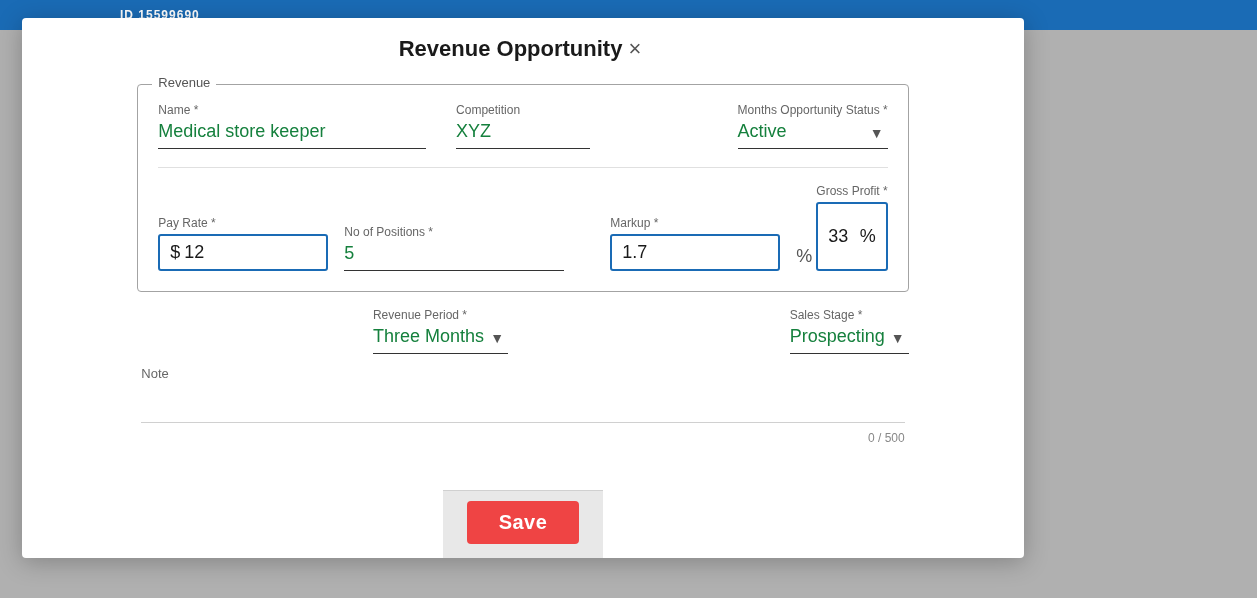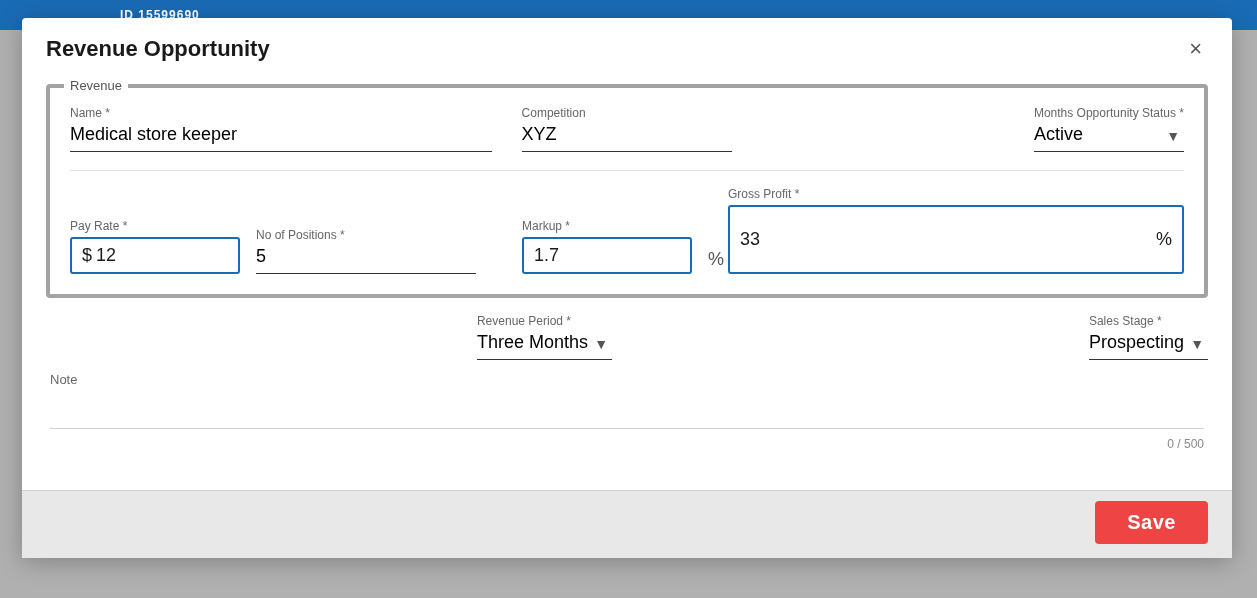--- a/index.html
+++ b/index.html
@@ -28,29 +28,30 @@
       color: white;
       font-size: 12px;
       font-weight: bold;
       letter-spacing: 1px;
     }
 
     .modal {
       background: white;
       border-radius: 4px;
       box-shadow: 0 4px 24px rgba(0,0,0,0.25);
-      width: 1210px;
+      width: 1002px;
       min-height: 540px;
       position: absolute;
       top: 18px;
       left: 22px;
       right: 22px;
       bottom: 40px;
       display: flex;
       flex-direction: column;
+      align-items: center;
     }
 
     .modal-header {
       display: flex;
       align-items: center;
       justify-content: space-between;
       padding: 18px 24px 12px 24px;
       border-bottom: none;
     }
 
@@ -70,21 +71,21 @@
       padding: 2px 6px;
     }
 
     .modal-body {
       flex: 1;
       padding: 10px 24px 16px 24px;
       overflow: auto;
     }
 
     .section-box {
-      border: 4px solid #a3a3a3;
+      border: 1px solid #a3a3a3;
       border-radius: 4px;
       padding: 18px 20px 20px 20px;
       position: relative;
       margin-bottom: 16px;
     }
 
     .section-label {
       position: absolute;
       top: -10px;
       left: 14px;
@@ -113,21 +114,21 @@
 
     .form-label {
       font-size: 12px;
       color: #666;
       margin-bottom: 4px;
     }
 
     .form-value {
       font-size: 18px;
       font-weight: 500;
-      color: #000000;
+      color: #15803d;
       border-bottom: 1px solid #333;
       padding-bottom: 4px;
       min-height: 28px;
     }
 
     .field-prefix {
       font-size: 18px;
       font-weight: 500;
       color: #1a1a1a;
       margin-right: 4px;

